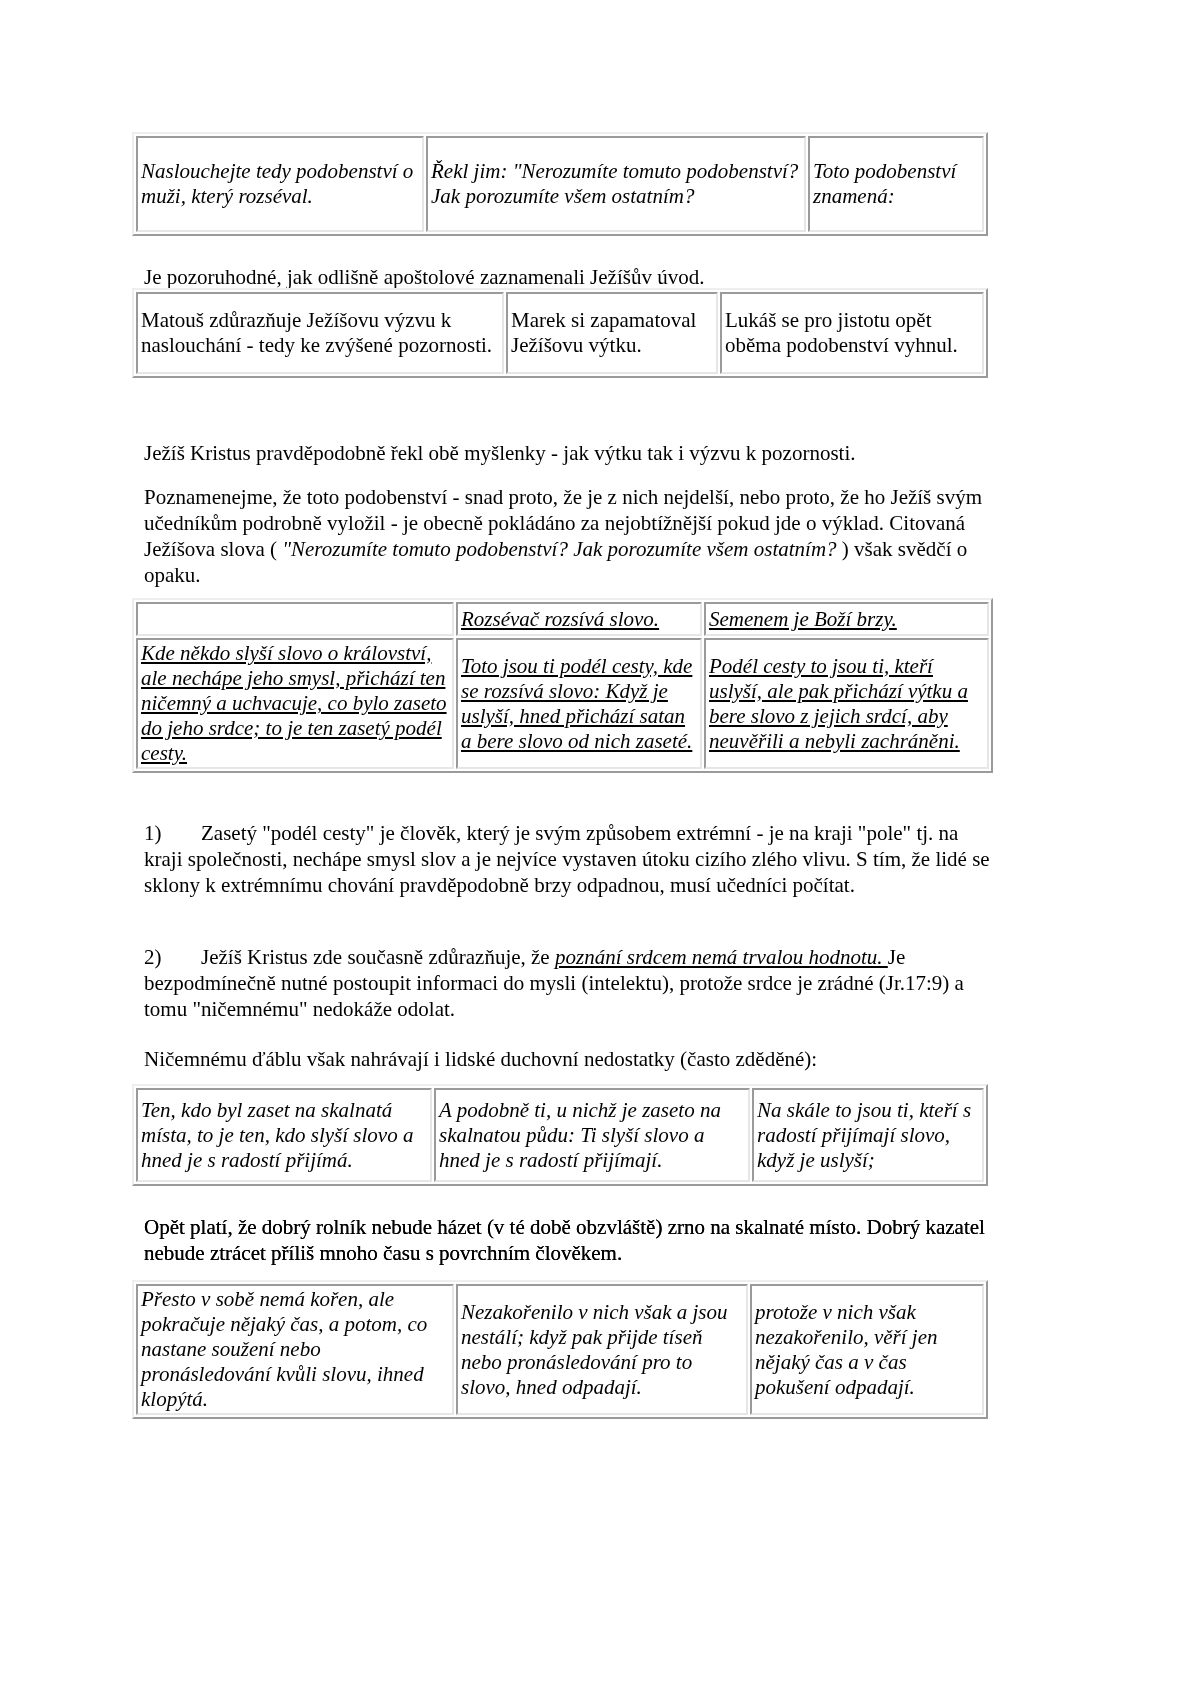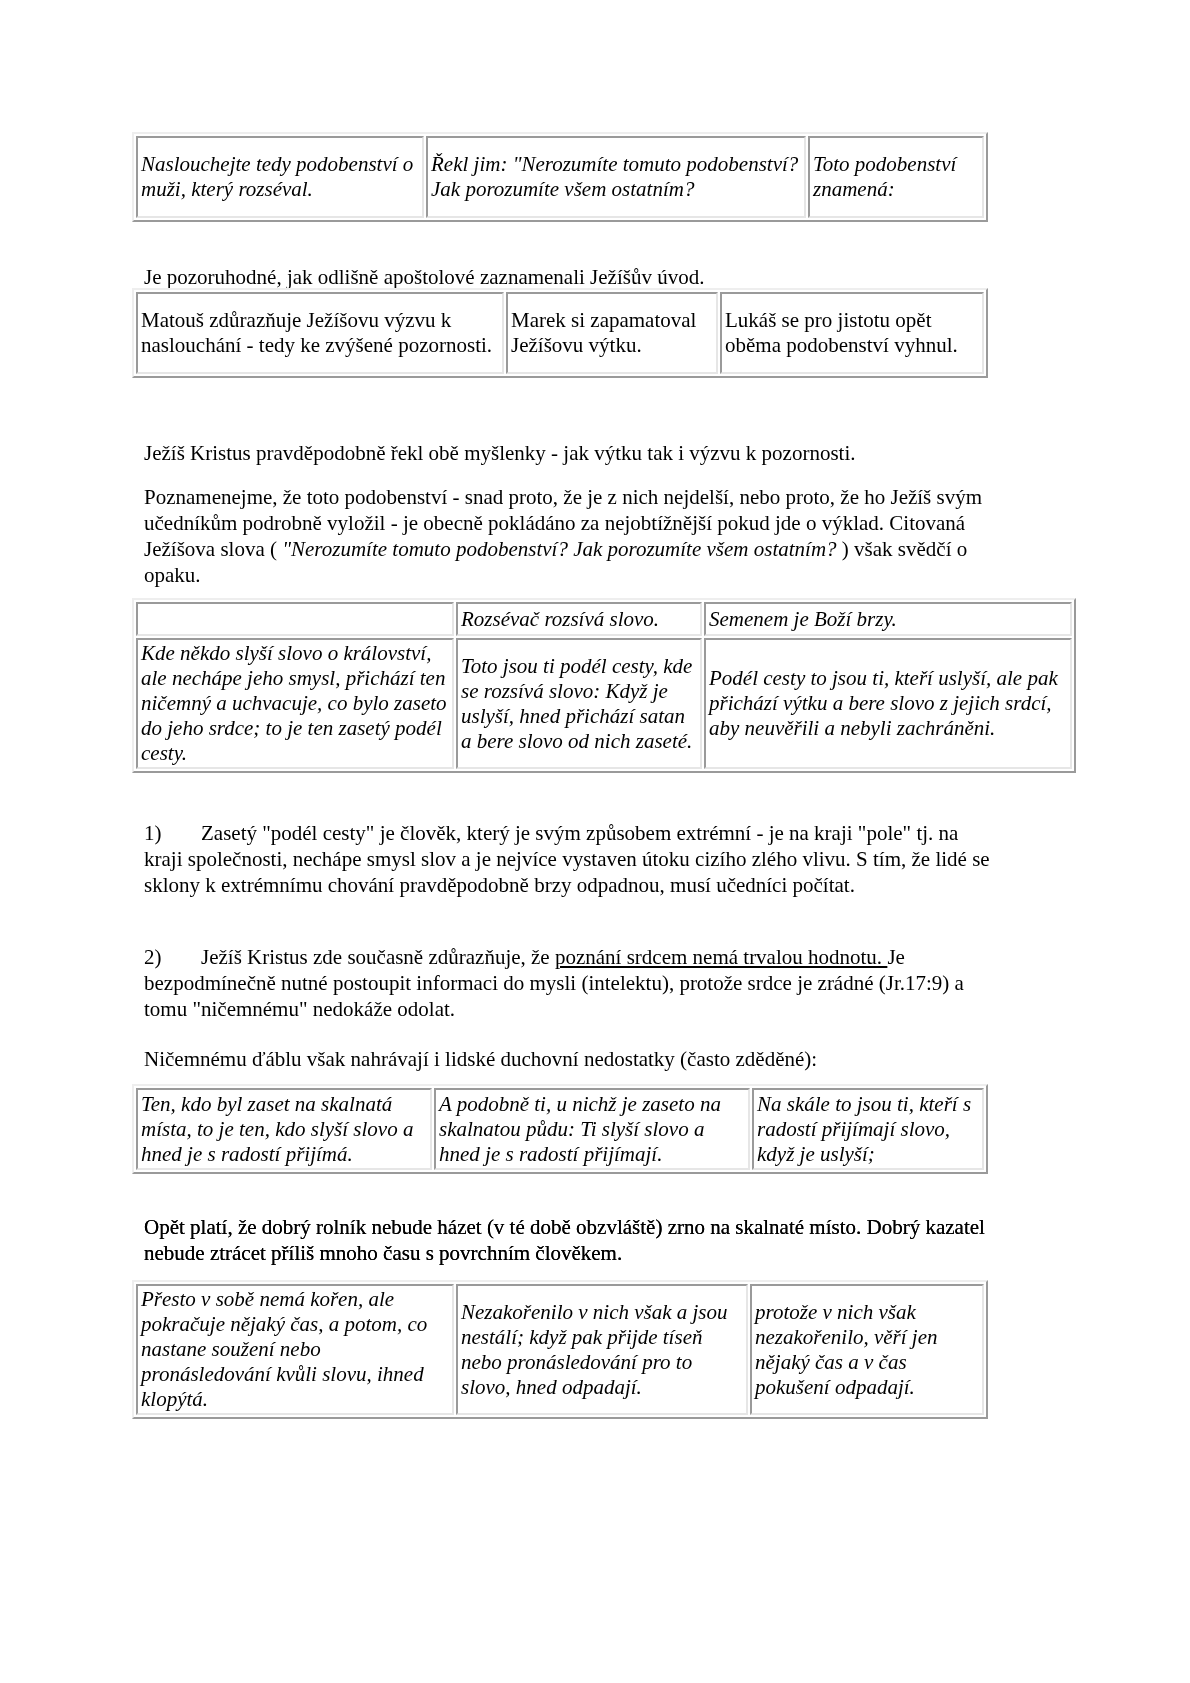--- a/index.html
+++ b/index.html
@@ -13,36 +13,36 @@
     border-collapse: separate; border-spacing: 2px;
     border: 2px solid; border-color: #eeeeee #9a9a9a #9a9a9a #eeeeee;
     width: 100%; table-layout: fixed;
   }
   table.t td {
     border: 2px solid; border-color: #9a9a9a #e6e6e6 #e6e6e6 #9a9a9a;
     padding: 1px 3px; vertical-align: middle; line-height: 25px;
   }
   td.i { font-style: italic; }
   p { margin: 12px; line-height: 26px; }
-  .u { text-decoration: underline; }
+  .u { text-decoration: underline; font-style: italic; }
   .n { display: inline-block; width: 57px; }
 </style>
 </head>
 <body>
 
 <div class="page">
 
   <table class="t" style="position:absolute; top:0; width:856px;">
     <colgroup>
         <col style="width:288px">
         <col style="width:380px">
         <col>
       </colgroup>
     <tbody>
-        <tr style="height:82px">
+        <tr style="height:96px">
       <td class="i">Naslouchejte tedy podobenství o muži, který rozséval.</td>
       <td class="i">Řekl jim: "Nerozumíte tomuto podobenství? Jak porozumíte všem ostatním?</td>
       <td class="i">Toto podobenství znamená:</td>
     </tr>
   </tbody>
     </table>
 
   <p style="position:absolute; top:120px; width:856px;">Je pozoruhodné, jak odlišně apoštolové zaznamenali Ježíšův úvod.</p>
 
   <table class="t" style="position:absolute; top:156px; width:856px;">
@@ -57,21 +57,21 @@
       <td>Marek si zapamatoval Ježíšovu výtku.</td>
       <td>Lukáš se pro jistotu opět oběma podobenství vyhnul.</td>
     </tr>
   </tbody>
     </table>
 
   <p style="position:absolute; top:296px; width:856px;">Ježíš Kristus pravděpodobně řekl obě myšlenky - jak výtku tak i výzvu k pozornosti.</p>
 
   <p style="position:absolute; top:340px; width:856px;"><span>Poznamenejme, že toto podobenství - snad proto, že je z nich nejdelší, nebo proto, že ho Ježíš svým učedníkům podrobně vyložil - je obecně pokládáno za nejobtížnější pokud jde o výklad. Citovaná Ježíšova slova ( </span><i>"Nerozumíte tomuto podobenství? Jak porozumíte všem ostatním?</i><span> ) však svědčí o opaku.</span></p>
 
-  <table class="t" style="position:absolute; top:466px; width:944px;">
+  <table class="t" style="position:absolute; top:466px; width:861px;text-decoration:underline;">
     <colgroup>
         <col style="width:318px">
         <col style="width:246px">
         <col>
       </colgroup>
     <tbody>
         <tr style="height:34px">
       <td class="i"></td>
       <td class="i">Rozsévač rozsívá slovo.</td>
       <td class="i">Semenem je Boží brzy.</td>
@@ -90,21 +90,21 @@
 
   <p style="position:absolute; top:902px; width:856px;">Ničemnému ďáblu však nahrávají i lidské duchovní nedostatky (často zděděné):</p>
 
   <table class="t" style="position:absolute; top:952px; width:856px;">
     <colgroup>
         <col style="width:296px">
         <col style="width:316px">
         <col>
       </colgroup>
     <tbody>
-        <tr style="height:82px">
+        <tr style="height:94px">
       <td class="i">Ten, kdo byl zaset na skalnatá místa, to je ten, kdo slyší slovo a hned je s radostí přijímá.</td>
       <td class="i">A podobně ti, u nichž je zaseto na skalnatou půdu: Ti slyší slovo a hned je s radostí přijímají.</td>
       <td class="i">Na skále to jsou ti, kteří s radostí přijímají slovo, když je uslyší;</td>
     </tr>
   </tbody>
     </table>
 
   <p style="position:absolute; top:1070px; width:856px;">Opět platí, že dobrý rolník nebude házet (v té době obzvláště) zrno na skalnaté místo. Dobrý kazatel nebude ztrácet příliš mnoho času s povrchním člověkem.</p>
 
   <p style="position:absolute; top:1070px; width:856px;">Opět platí, že dobrý rolník nebude házet (v té době obzvláště) zrno na skalnaté místo. Dobrý kazatel nebude ztrácet příliš mnoho času s povrchním člověkem.</p>

